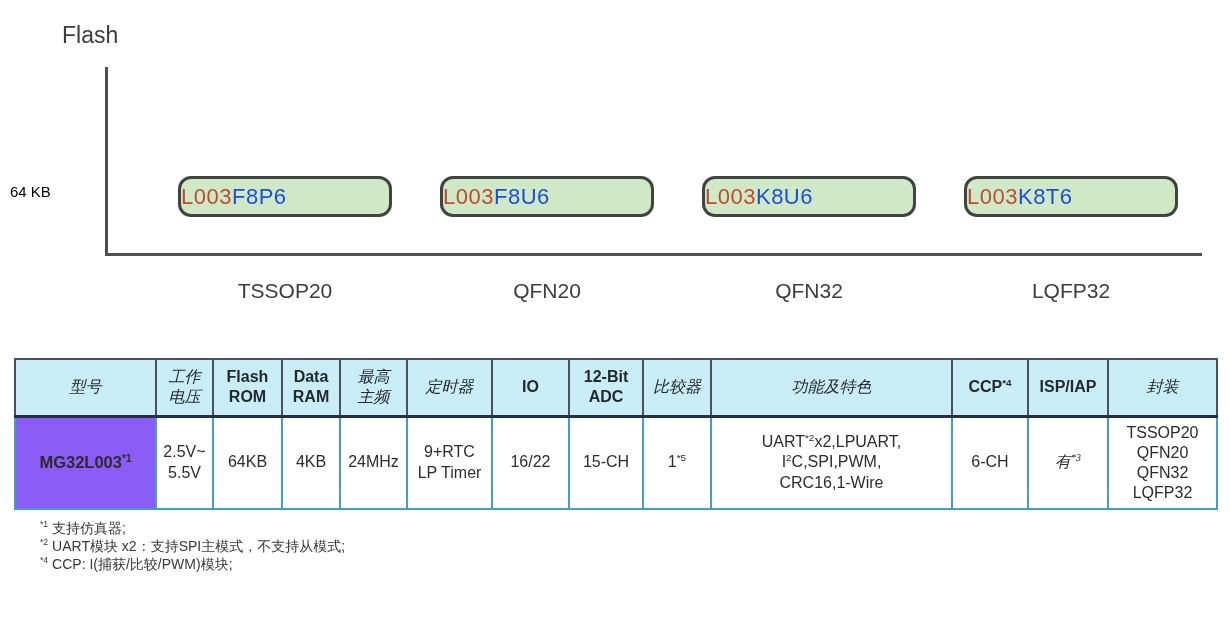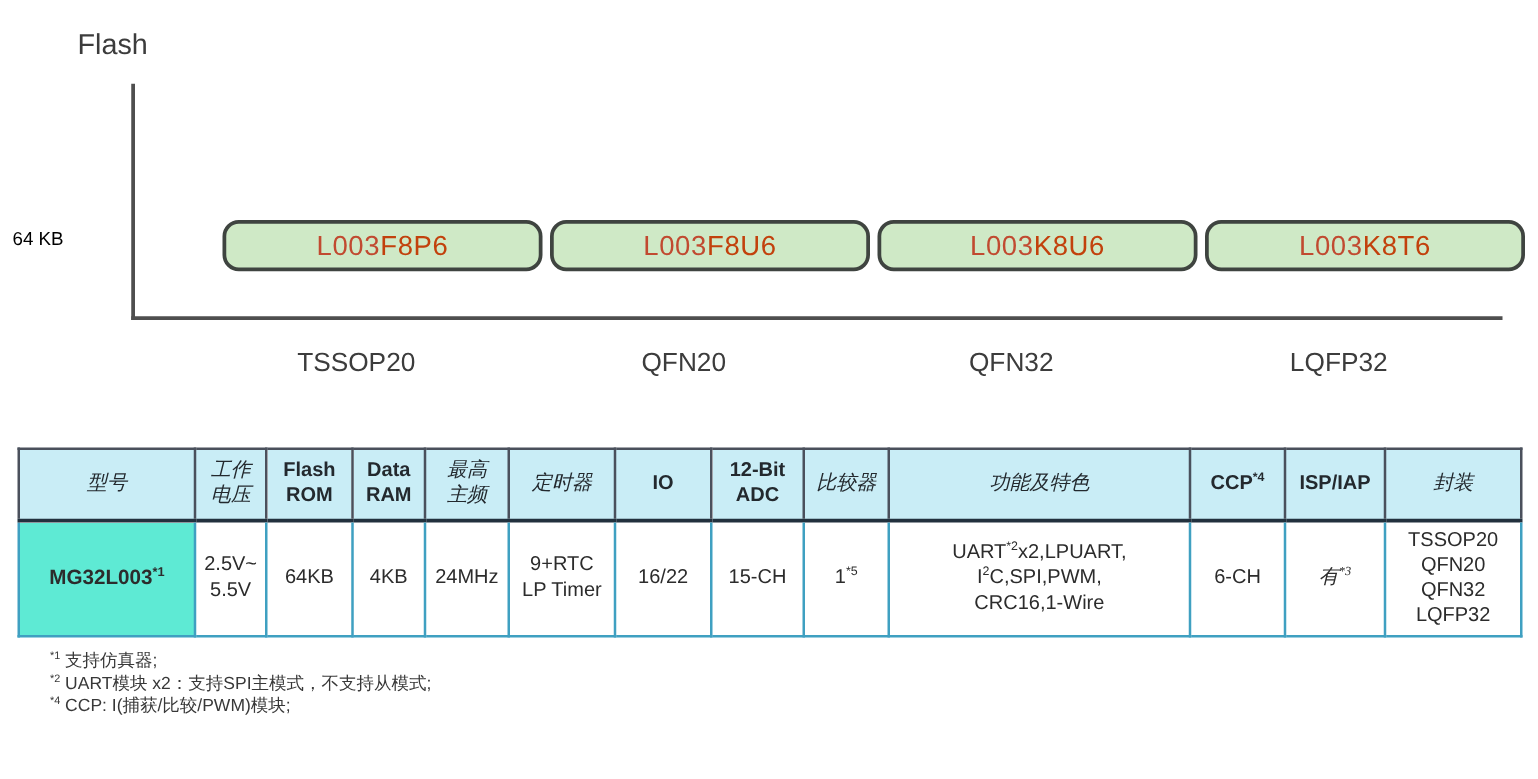--- a/index.html
+++ b/index.html
@@ -5,42 +5,42 @@
   html,body{margin:0;padding:0;background:#ffffff;}
   body{width:1230px;height:623px;position:relative;overflow:hidden;
        font-family:"Liberation Sans","DejaVu Sans",sans-serif;color:#303030;}
 
   
   .chart{position:absolute;left:0;top:0;width:1230px;height:350px;}
   .axis-title{position:absolute;left:62px;top:22px;font-size:23px;color:#3c3c3c;}
   .y-axis{position:absolute;left:105px;top:67px;width:3px;height:189px;background:#4f4f4f;}
   .x-axis{position:absolute;left:105px;top:253px;width:1097px;height:3px;background:#4f4f4f;}
   .y-tick{position:absolute;left:10px;top:183px;font-size:15px;color:#000000;}
-  .part-box{position:absolute;top:176px;width:256px;height:41px;box-sizing:border-box;
+  .part-box{position:absolute;top:176px;width:214px;height:41px;box-sizing:border-box;
             background:#cfe9c6;border:3px solid #3f4440;border-radius:13px;
-            display:flex;align-items:center;justify-content:center;
+            display:flex;align-items:center;justify-content:flex-start;
             font-size:22px;letter-spacing:.5px;}
   .part-box .pn-prefix{color:#c14a30;}
-  .part-box .pn-suffix{color:#c2410c;}
+  .part-box .pn-suffix{color:#1d4ed8;}
   .pkg-label{position:absolute;top:279px;width:214px;text-align:center;
              font-size:21px;color:#3c3c3c;}
   .pos-0{left:178px;} .pos-1{left:440px;} .pos-2{left:702px;} .pos-3{left:964px;}
 
   
   table.spec{position:absolute;left:14px;top:358px;width:1202px;
              border-collapse:collapse;table-layout:fixed;}
   table.spec th,table.spec td{box-sizing:border-box;text-align:center;vertical-align:middle;
              padding:2px 3px;overflow:hidden;}
   table.spec th{height:57px;background:#c9edf6;border:2px solid #4a505c;
              border-bottom:3px solid #22313e;font-size:16px;font-weight:normal;
              line-height:1.25;color:#23292e;}
   table.spec th.en{font-weight:bold;}
   table.spec td{height:93px;background:#ffffff;border:2px solid #3fa0c1;
              font-size:16px;line-height:1.3;color:#2c2c2c;}
-  table.spec td.model{background:#5eead4;font-weight:bold;font-size:16.5px;}
+  table.spec td.model{background:#8b5cf6;font-weight:bold;font-size:16.5px;}
   table.spec td.pkgs{line-height:1.25;}
   .zh{font-family:"Liberation Serif","DejaVu Serif",serif;font-style:italic;}
   sup{font-size:0.62em;line-height:0;}
 
   
   .footnotes{position:absolute;left:14px;top:519px;width:1200px;
              font-size:14px;line-height:18px;color:#383838;margin-left:26px;}
   .footnote{white-space:nowrap;}
 </style>
 </head>

